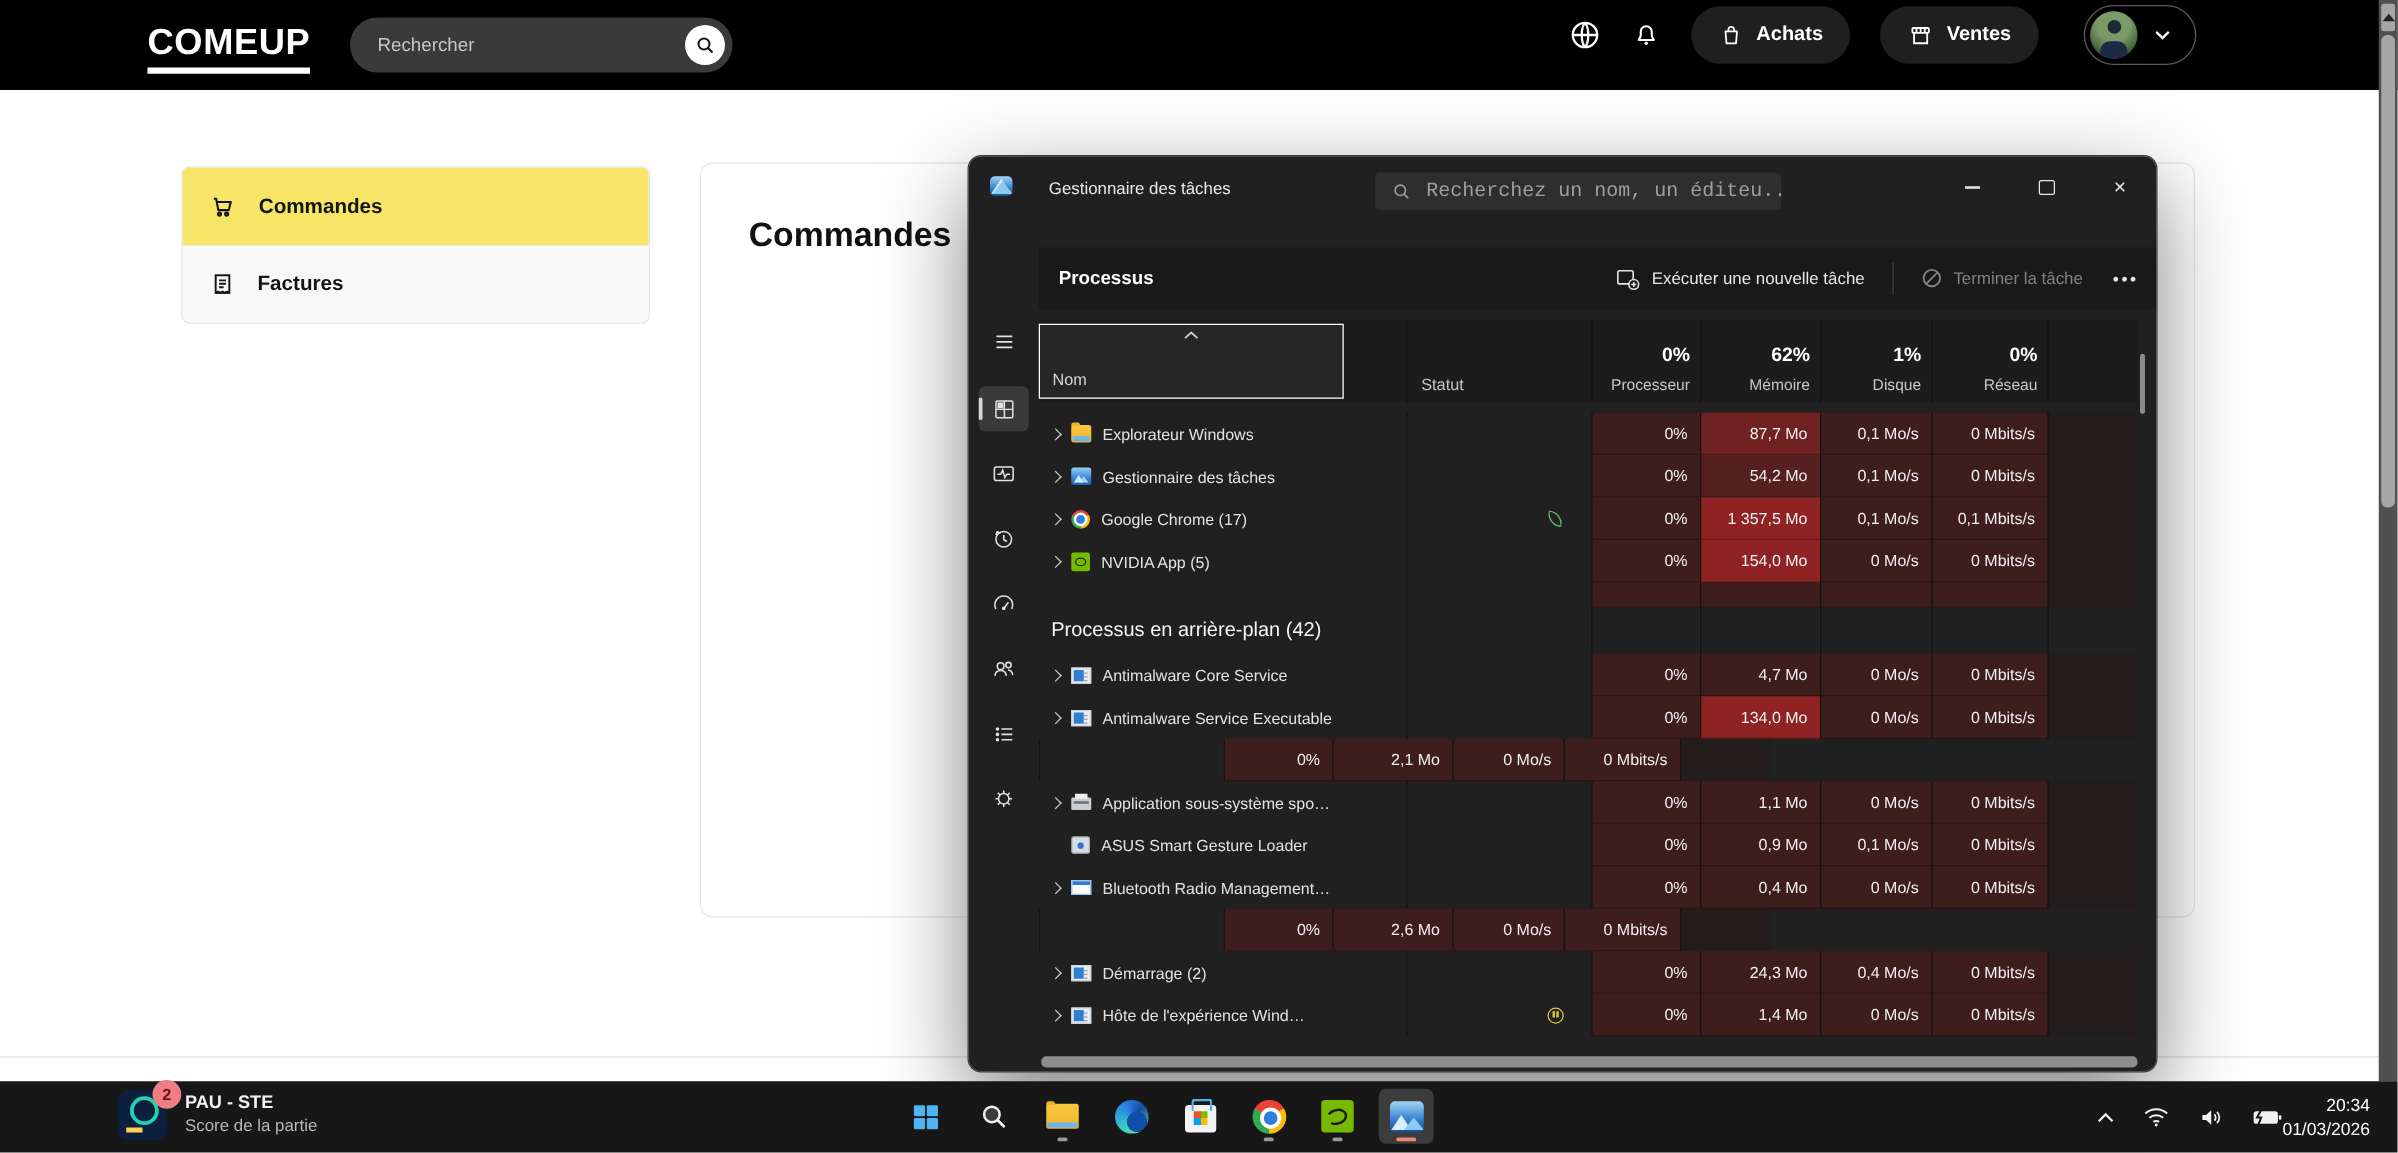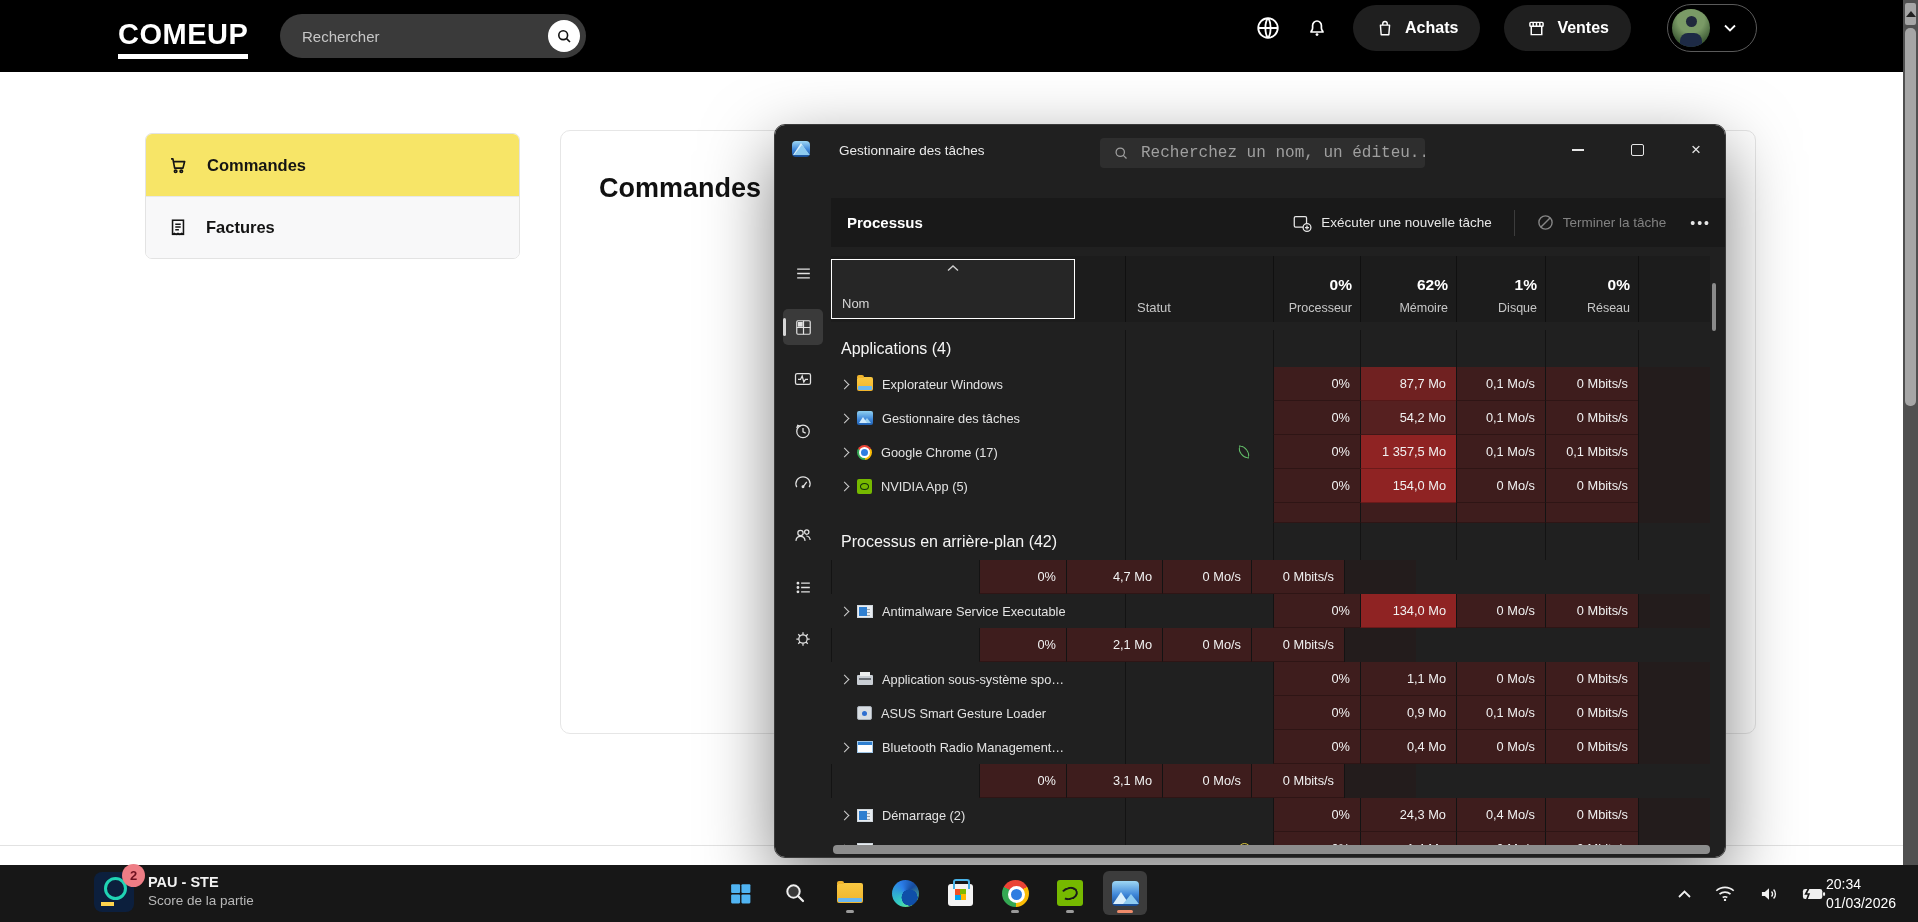--- a/index.html
+++ b/index.html
@@ -192,21 +192,21 @@
   .nvidia-big { width:26px; height:26px; background:#76b900; border-radius:3px; position:relative; }
   .nvidia-big::after { content:""; position:absolute; left:4px; top:7px; width:13px; height:9px;
     border:2.5px solid #1a1a1a; border-radius:50%; border-left-color:transparent; transform:rotate(-15deg); }
   .tmgr-big { width:27px; height:25px; border-radius:4px;
     background:linear-gradient(180deg,#9ed7f4,#3e86d8 55%,#174a90); position:relative; overflow:hidden; }
   .tmgr-big::before { content:""; position:absolute; left:1px; bottom:2px;
     border-left:8px solid transparent; border-right:8px solid transparent; border-bottom:12px solid #d9effc; }
   .tmgr-big::after { content:""; position:absolute; right:0px; bottom:2px;
     border-left:8px solid transparent; border-right:8px solid transparent; border-bottom:10px solid #8ecbf0; }
   #tray { position:absolute; right:22px; top:0; height:57px; display:flex; align-items:center; }
-  #clock { color:#fff; font-size:14px; line-height:19px; }
+  #clock { text-align:right; color:#fff; font-size:14px; line-height:19px; }
   .tray-ico { margin-left:22px; }
 </style>
 </head>
 <body>
 
 <div id="topbar">
   <div id="logo">COMEUP</div>
   <div id="top-search">
     <input placeholder="Rechercher" style="">
     <span class="lens-btn">
@@ -399,106 +399,100 @@
     </div>
     <div class="vline" style="left:294px"></div>
       <div class="vline" style="left:442px"></div>
     <div class="vline" style="left:529px"></div>
       <div class="vline" style="left:625px"></div>
     <div class="vline" style="left:714px"></div>
       <div class="vline" style="left:807px"></div>
   </div>
 
   <div id="tm-rows">
+      <div class="tmrow">
+        <div class="c name">
+          <span class="chev"></span>
+          <span class="ricon folder-icon"></span>
+          <span class="rlabel">Explorateur Windows</span>
+        </div>
+        <div class="c statut"></div>
+        <div class="c cpu heat">0%</div>
+        <div class="c mem heat mid">87,7 Mo</div>
+        <div class="c disk heat">0,1 Mo/s</div>
+        <div class="c net heat">0 Mbits/s</div>
+        <div class="c extra"></div>
+      </div>
+      <div class="tmrow">
+        <div class="c name">
+          <span class="chev"></span>
+          <span class="ricon taskmgr-icon"></span>
+          <span class="rlabel">Gestionnaire des tâches</span>
+        </div>
+        <div class="c statut"></div>
+        <div class="c cpu heat">0%</div>
+        <div class="c mem heat lowmid">54,2 Mo</div>
+        <div class="c disk heat">0,1 Mo/s</div>
+        <div class="c net heat">0 Mbits/s</div>
+        <div class="c extra"></div>
+      </div>
+      <div class="tmrow">
+        <div class="c name">
+          <span class="chev"></span>
+          <span class="ricon chrome-icon"></span>
+          <span class="rlabel">Google Chrome (17)</span>
+        </div>
+        <div class="c statut">
+          <span class="leaf-icon"></span>
+        </div>
+        <div class="c cpu heat">0%</div>
+        <div class="c mem heat high">1 357,5 Mo</div>
+        <div class="c disk heat">0,1 Mo/s</div>
+        <div class="c net heat">0,1 Mbits/s</div>
+        <div class="c extra"></div>
+      </div>
+      <div class="tmrow">
+        <div class="c name">
+          <span class="chev"></span>
+          <span class="ricon nvidia-icon"></span>
+          <span class="rlabel">NVIDIA App (5)</span>
+        </div>
+        <div class="c statut"></div>
+        <div class="c cpu heat">0%</div>
+        <div class="c mem heat high">154,0 Mo</div>
+        <div class="c disk heat">0 Mo/s</div>
+        <div class="c net heat">0 Mbits/s</div>
+        <div class="c extra"></div>
+      </div>
+      <div class="tmrow spacer">
+        <div class="c name"></div>
+        <div class="c statut"></div>
+        <div class="c cpu heat"></div>
+        <div class="c mem heat"></div>
+        <div class="c disk heat"></div>
+        <div class="c net heat"></div>
+        <div class="c extra"></div>
+      </div>
       <div class="tmrow sec">
         <div class="c name">
-          <span class="sectitle">Applications (4)</span>
+          <span class="sectitle">Processus en arrière-plan (42)</span>
         </div>
         <div class="c statut"></div>
         <div class="c cpu"></div>
         <div class="c mem"></div>
         <div class="c disk"></div>
         <div class="c net"></div>
         <div class="c extra"></div>
       </div>
       <div class="tmrow">
         <div class="c name">
           <span class="chev"></span>
-          <span class="ricon folder-icon"></span>
-          <span class="rlabel">Explorateur Windows</span>
-        </div>
-        <div class="c statut"></div>
-        <div class="c cpu heat">0%</div>
-        <div class="c mem heat mid">87,7 Mo</div>
-        <div class="c disk heat">0,1 Mo/s</div>
-        <div class="c net heat">0 Mbits/s</div>
-        <div class="c extra"></div>
-      </div>
-      <div class="tmrow">
-        <div class="c name">
-          <span class="chev"></span>
-          <span class="ricon taskmgr-icon"></span>
-          <span class="rlabel">Gestionnaire des tâches</span>
-        </div>
-        <div class="c statut"></div>
-        <div class="c cpu heat">0%</div>
-        <div class="c mem heat lowmid">54,2 Mo</div>
-        <div class="c disk heat">0,1 Mo/s</div>
-        <div class="c net heat">0 Mbits/s</div>
-        <div class="c extra"></div>
-      </div>
-      <div class="tmrow">
-        <div class="c name">
-          <span class="chev"></span>
-          <span class="ricon chrome-icon"></span>
-          <span class="rlabel">Google Chrome (17)</span>
-        </div>
-        <div class="c statut">
-          <span class="leaf-icon"></span>
-        </div>
-        <div class="c cpu heat">0%</div>
-        <div class="c mem heat high">1 357,5 Mo</div>
-        <div class="c disk heat">0,1 Mo/s</div>
-        <div class="c net heat">0,1 Mbits/s</div>
-        <div class="c extra"></div>
-      </div>
-      <div class="tmrow">
-        <div class="c name">
-          <span class="chev"></span>
-          <span class="ricon nvidia-icon"></span>
-          <span class="rlabel">NVIDIA App (5)</span>
-        </div>
-        <div class="c statut"></div>
-        <div class="c cpu heat">0%</div>
-        <div class="c mem heat high">154,0 Mo</div>
-        <div class="c disk heat">0 Mo/s</div>
-        <div class="c net heat">0 Mbits/s</div>
-        <div class="c extra"></div>
-      </div>
-      <div class="tmrow spacer">
-        <div class="c name"></div>
-        <div class="c statut"></div>
-        <div class="c cpu heat"></div>
-        <div class="c mem heat"></div>
-        <div class="c disk heat"></div>
-        <div class="c net heat"></div>
-        <div class="c extra"></div>
-      </div>
-      <div class="tmrow sec">
-        <div class="c name">
-          <span class="sectitle">Processus en arrière-plan (42)</span>
-        </div>
-        <div class="c statut"></div>
-        <div class="c cpu"></div>
-        <div class="c mem"></div>
-        <div class="c disk"></div>
-        <div class="c net"></div>
-        <div class="c extra"></div>
-      </div>
-      <div class="tmrow">
+          <span class="ricon window-icon"></span>
+          <span class="rlabel">Antimalware Core Service</span>
+        </div>
         <div class="c statut"></div>
         <div class="c cpu heat">0%</div>
         <div class="c mem heat low">4,7 Mo</div>
         <div class="c disk heat">0 Mo/s</div>
         <div class="c net heat">0 Mbits/s</div>
         <div class="c extra"></div>
       </div>
       <div class="tmrow">
         <div class="c name">
           <span class="chev"></span>
@@ -555,21 +549,21 @@
         <div class="c statut"></div>
         <div class="c cpu heat">0%</div>
         <div class="c mem heat low">0,4 Mo</div>
         <div class="c disk heat">0 Mo/s</div>
         <div class="c net heat">0 Mbits/s</div>
         <div class="c extra"></div>
       </div>
       <div class="tmrow">
         <div class="c statut"></div>
         <div class="c cpu heat">0%</div>
-        <div class="c mem heat low">3,1 Mo</div>
+        <div class="c mem heat low">2,6 Mo</div>
         <div class="c disk heat">0 Mo/s</div>
         <div class="c net heat">0 Mbits/s</div>
         <div class="c extra"></div>
       </div>
       <div class="tmrow">
         <div class="c name">
           <span class="chev"></span>
           <span class="ricon window-icon"></span>
           <span class="rlabel">Démarrage (2)</span>
         </div>

